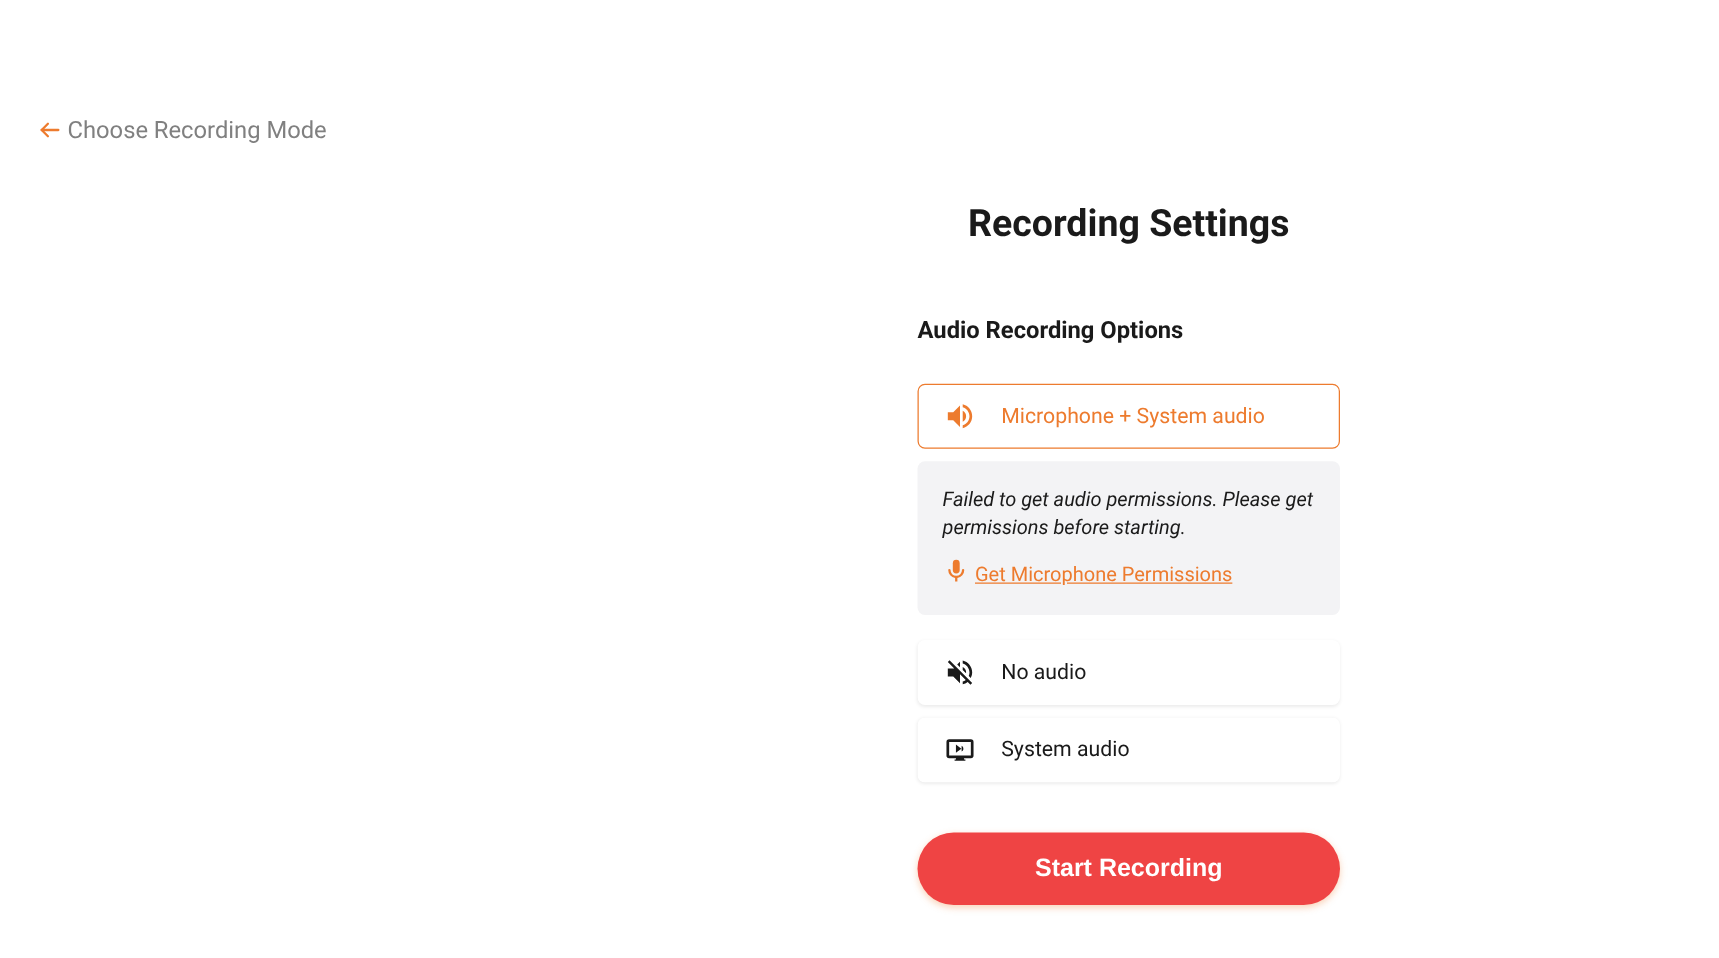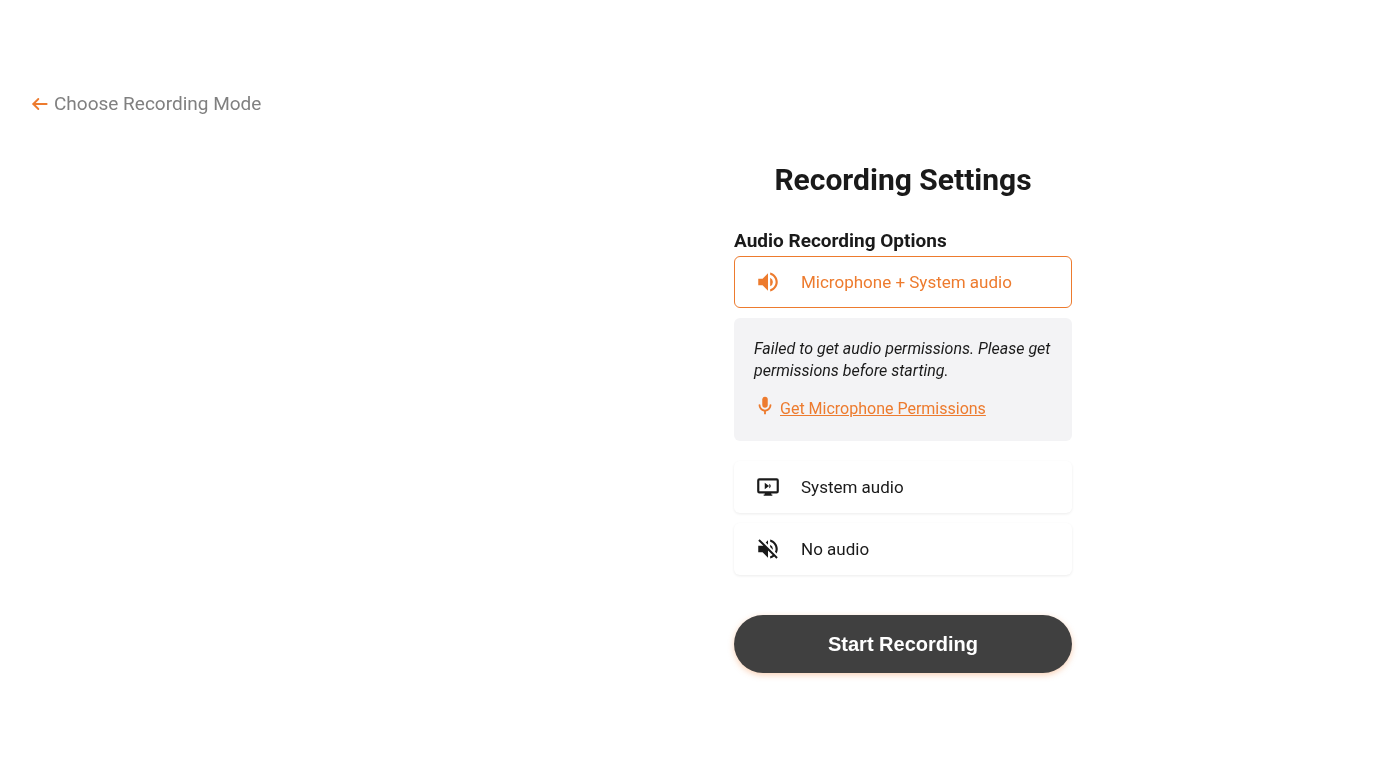--- a/index.html
+++ b/index.html
@@ -37,27 +37,27 @@
     position: absolute;
     top: 162px;
     left: 734px;
     width: 338px;
   }
   .title {
     font-size: 30px;
     font-weight: 700;
     text-align: center;
     color: #1a1a1a;
-    margin-bottom: 32px;
+    margin-bottom: 55px;
   }
   .subtitle {
     font-size: 19px;
     font-weight: 700;
     color: #1a1a1a;
-    margin-bottom: 4px;
+    margin-bottom: 32px;
   }
   .option {
     display: flex;
     align-items: center;
     gap: 20px;
     padding: 12px 20px;
     border-radius: 6px;
     background: #ffffff;
     box-shadow: 0 1px 3px rgba(0,0,0,0.08);
     margin-bottom: 10px;
@@ -108,21 +108,21 @@
   .perm-link {
     color: #ed7b2e;
     text-decoration: underline;
     font-size: 16px;
     cursor: pointer;
   }
   .start-btn {
     margin-top: 30px;
     width: 100%;
     height: 58px;
-    background: #404040;
+    background: #ef4444;
     color: #ffffff;
     border: none;
     border-radius: 30px;
     font-size: 20px;
     font-weight: 600;
     cursor: pointer;
     box-shadow: 0 2px 6px rgba(237,123,46,0.35);
   }
 </style>
 </head>
@@ -165,32 +165,32 @@
       <a class="perm-link">Get Microphone Permissions</a>
     </div>
   </div>
 
   
 
   
   <div class="option">
     <span class="icon-slot">
       <svg viewBox="0 0 24 24" width="26" height="26" fill="#1a1a1a">
+        <path d="M16.5 12A4.5 4.5 0 0 0 14 7.97v2.21l2.45 2.45c.03-.2.05-.41.05-.63zM19 12c0 .94-.2 1.82-.54 2.64l1.51 1.51A8.8 8.8 0 0 0 21 12c0-4.28-2.99-7.86-7-8.77v2.06c2.89.86 5 3.54 5 6.71zM4.27 3L3 4.27 7.73 9H3v6h4l5 5v-6.73l4.25 4.25c-.67.52-1.42.93-2.25 1.18v2.06a8.99 8.99 0 0 0 3.69-1.81L19.73 21 21 19.73 12 10.73 4.27 3zM12 4L9.91 6.09 12 8.18V4z"></path>
+      </svg>
+    </span>
+    <span>No audio</span>
+  </div>
+
+  
+  <div class="option">
+    <span class="icon-slot">
+      <svg viewBox="0 0 24 24" width="26" height="26" fill="#1a1a1a">
         <path d="M20 4H4a2 2 0 0 0-2 2v10a2 2 0 0 0 2 2h5v1H8v1h8v-1h-1v-1h5a2 2 0 0 0 2-2V6a2 2 0 0 0-2-2zm0 12H4V6h16v10z"></path>
         <path d="M9 8v6l4-3-4-3zm5.5 3c0-.9-.5-1.7-1.3-2.1v4.2c.8-.4 1.3-1.2 1.3-2.1z"></path>
       </svg>
     </span>
     <span>System audio</span>
   </div>
 
   
-  <div class="option">
-    <span class="icon-slot">
-      <svg viewBox="0 0 24 24" width="26" height="26" fill="#1a1a1a">
-        <path d="M16.5 12A4.5 4.5 0 0 0 14 7.97v2.21l2.45 2.45c.03-.2.05-.41.05-.63zM19 12c0 .94-.2 1.82-.54 2.64l1.51 1.51A8.8 8.8 0 0 0 21 12c0-4.28-2.99-7.86-7-8.77v2.06c2.89.86 5 3.54 5 6.71zM4.27 3L3 4.27 7.73 9H3v6h4l5 5v-6.73l4.25 4.25c-.67.52-1.42.93-2.25 1.18v2.06a8.99 8.99 0 0 0 3.69-1.81L19.73 21 21 19.73 12 10.73 4.27 3zM12 4L9.91 6.09 12 8.18V4z"></path>
-      </svg>
-    </span>
-    <span>No audio</span>
-  </div>
-
-  
   <button class="start-btn">Start Recording</button>
 </div>
 
 </body></html>

